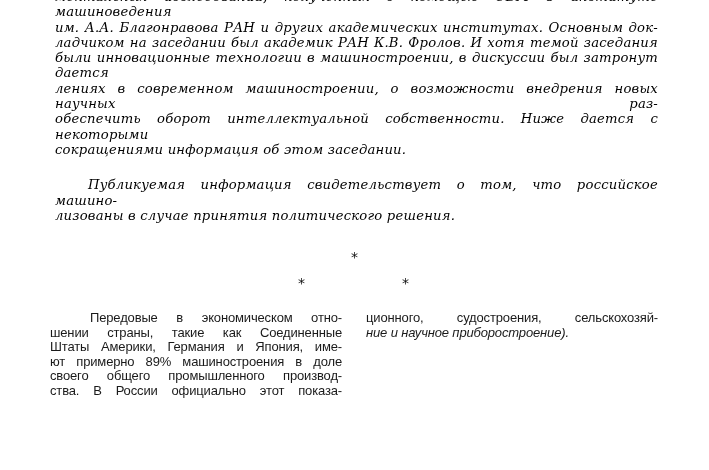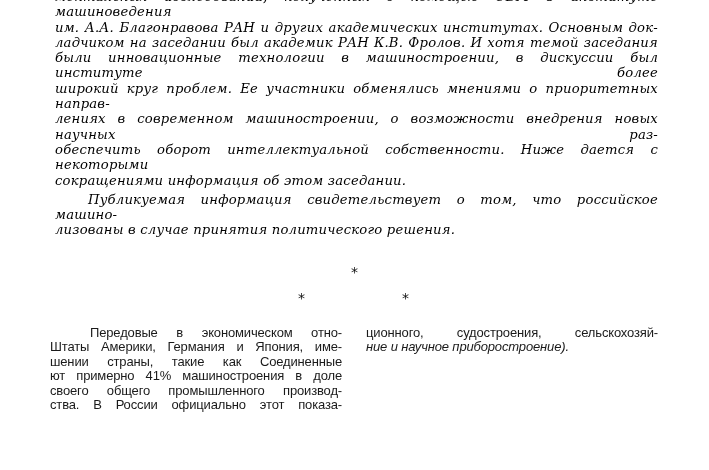--- a/index.html
+++ b/index.html
@@ -22,21 +22,21 @@
     margin: 0 51px 0 55px;
     overflow: hidden;
     font-family: "DejaVu Serif", serif;
     font-style: italic;
     font-size: 13.2px;
     line-height: 15.3px;
     color: #000;
     letter-spacing: 0.2px;
   }
   .intro .para.indent .tfirst { text-indent: 33px; }
-  .intro .para + .para { margin-top: 4px; }
+  .intro .para + .para { margin-top: 20px; }
   .intro .clipped { margin-top: -11px; } 
 
   
   .tline {
     text-align: justify;
     text-align-last: justify;
     white-space: normal;
     overflow: hidden;
   }
   .tlast {
@@ -79,45 +79,44 @@
 </head>
 <body>
 
 <div class="page">
 
   <div class="intro">
       <div class="para">
         <div class="tline tfirst clipped">ментальных исследований, полученных с помощью ЭВМ в институте машиноведения</div>
         <div class="tline">им. А.А. Благонравова РАН и других академических институтах. Основным док-</div>
         <div class="tline">ладчиком на заседании был академик РАН К.В. Фролов. И хотя темой заседания</div>
-        <div class="tline">были инновационные технологии в машиностроении, в дискуссии был институте более</div>
-        <div class="tline">широкий круг проблем. Ее участники обменялись мнениями о приоритетных направ-</div>
+        <div class="tline">были инновационные технологии в машиностроении, в дискуссии был затронут дается</div>
         <div class="tline">лениях в современном машиностроении, о возможности внедрения новых научных раз-</div>
         <div class="tline">обеспечить оборот интеллектуальной собственности. Ниже дается с некоторыми</div>
         <div class="tline tlast">сокращениями информация об этом заседании.</div>
       </div>
       <div class="para indent">
         <div class="tline tfirst">Публикуемая информация свидетельствует о том, что российское машино-</div>
         <div class="tline tlast">лизованы в случае принятия политического решения.</div>
       </div>
     </div>
 
   <div class="divider">
     <span class="ast ast-top">*</span>
     <span class="ast ast-left">*</span>
     <span class="ast ast-right">*</span>
   </div>
 
   <div class="cols">
     <div class="col col-left">
         <div class="para indent">
           <div class="tline tfirst">Передовые в экономическом отно-</div>
+          <div class="tline">шении страны, такие как Соединенные</div>
           <div class="tline">Штаты Америки, Германия и Япония, име-</div>
-          <div class="tline">шении страны, такие как Соединенные</div>
-          <div class="tline">ют примерно 41% машиностроения в доле</div>
+          <div class="tline">ют примерно 89% машиностроения в доле</div>
           <div class="tline">своего общего промышленного производ-</div>
           <div class="tline">ства. В России официально этот показа-</div>
         </div>
       </div>
     <div class="col col-right">
         <div class="para">
           <div class="tline tfirst">ционного, судостроения, сельскохозяй-</div>
           <div class="tline tlast">ние и научное приборостроение).</div>
         </div>
       </div>

